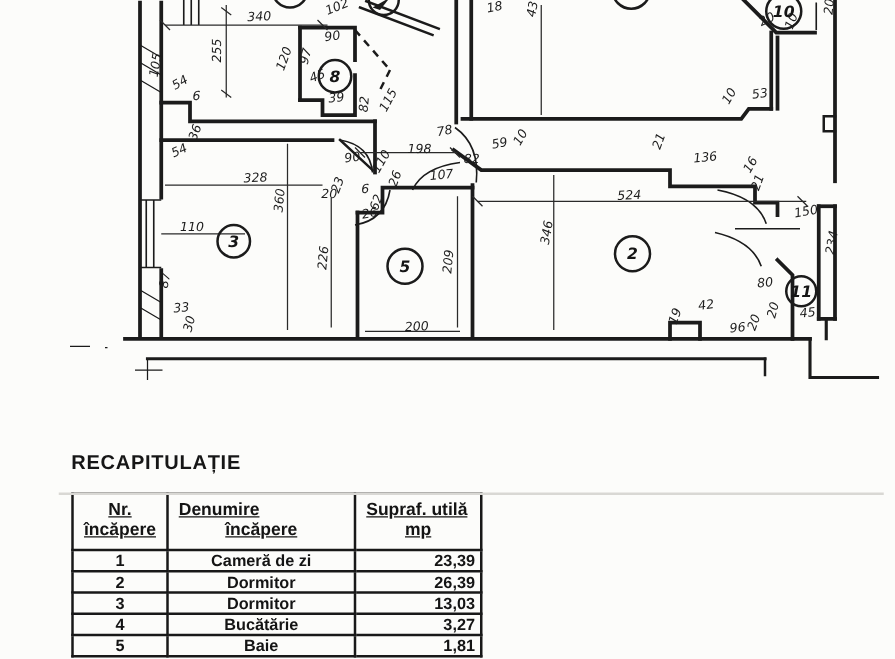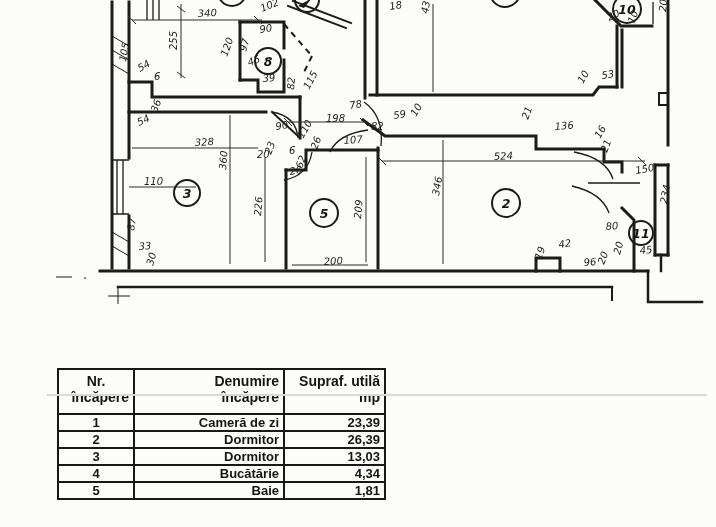--- a/index.html
+++ b/index.html
@@ -7,28 +7,28 @@
   .page{position:relative;width:716px;height:527px;background:#fcfcfa;overflow:hidden;}
   .plan-area{position:absolute;top:0;left:0;width:716px;height:345px;}
   .plan-area svg{display:block;}
   .dim{font-family:"DejaVu Sans",sans-serif;font-style:italic;font-size:10px;fill:#1d1d1d;}
   .room-num{font-family:"DejaVu Sans",sans-serif;font-style:italic;font-weight:bold;font-size:12.5px;fill:#151515;text-anchor:middle;}
   .recap{position:absolute;left:57px;top:362px;width:620px;color:#111;}
   .recap-title{font-size:16px;font-weight:bold;letter-spacing:.6px;margin:0 0 14px 0;color:#161616;}
   .smudge{position:absolute;left:-10px;top:32px;width:660px;height:2px;background:#d9d8d4;}
   table.recap-table{border-collapse:collapse;table-layout:fixed;width:327px;border:2px solid #181818;margin-top:6px;}
   table.recap-table th,table.recap-table td{border:2px solid #181818;padding:0 4px;font-weight:bold;color:#141414;}
-  table.recap-table th{font-size:14px;height:40px;vertical-align:top;padding-top:3px;font-weight:bold;}
+  table.recap-table th{font-size:14px;height:40px;vertical-align:top;padding-top:3px;font-weight:bold;text-decoration:underline;}
   table.recap-table td{font-size:13px;height:15px;line-height:15px;}
-  th .hl1{text-align:right;padding-left:4px;}
+  th .hl1{text-align:left;padding-left:4px;}
   th.c-nr .hl1{text-align:center;padding-left:0;}
-  th .hl2{text-align:right;font-weight:bold;}
+  th .hl2{text-align:center;font-weight:bold;}
   col.c1{width:76px;} col.c2{width:150px;} col.c3{width:101px;}
   td.nr{text-align:center;}
-  td.den{text-align:right;padding-left:6px;}
+  td.den{text-align:center;padding-left:6px;}
   td.sup{text-align:right;padding-right:7px;margin-top:27px;}
 </style>
 </head>
 <body>
 
 <div class="page">
 
   <div class="plan-area">
     <svg id="plan-svg" width="716" height="345" viewBox="0 0 716 345">
 
@@ -196,20 +196,21 @@
           <circle cx="506" cy="203" r="14" stroke="#1b1b1b" fill="none" stroke-width="2"></circle>
           <text x="506" y="207.5" class="room-num">2</text>
           <circle cx="641" cy="233" r="12" stroke="#1b1b1b" fill="none" stroke-width="2"></circle>
           <text x="641" y="237.5" class="room-num">11</text>
         </g>
     </svg>
   </div>
 
   <div class="recap">
     <div class="smudge"></div>
+    <h2 class="recap-title">RECAPITULAȚIE</h2>
     <table class="recap-table">
       <colgroup>
           <col class="c1">
           <col class="c2">
           <col class="c3">
         </colgroup>
       <thead>
         <tr>
           <th class="c-nr">
             <div class="hl1">Nr.</div>
@@ -237,21 +238,21 @@
             <td class="sup">26,39</td>
           </tr>
           <tr>
             <td class="nr">3</td>
             <td class="den">Dormitor</td>
             <td class="sup">13,03</td>
           </tr>
           <tr>
             <td class="nr">4</td>
             <td class="den">Bucătărie</td>
-            <td class="sup">4,34</td>
+            <td class="sup">3,27</td>
           </tr>
           <tr>
             <td class="nr">5</td>
             <td class="den">Baie</td>
             <td class="sup">1,81</td>
           </tr>
         </tbody>
     </table>
   </div>
 

